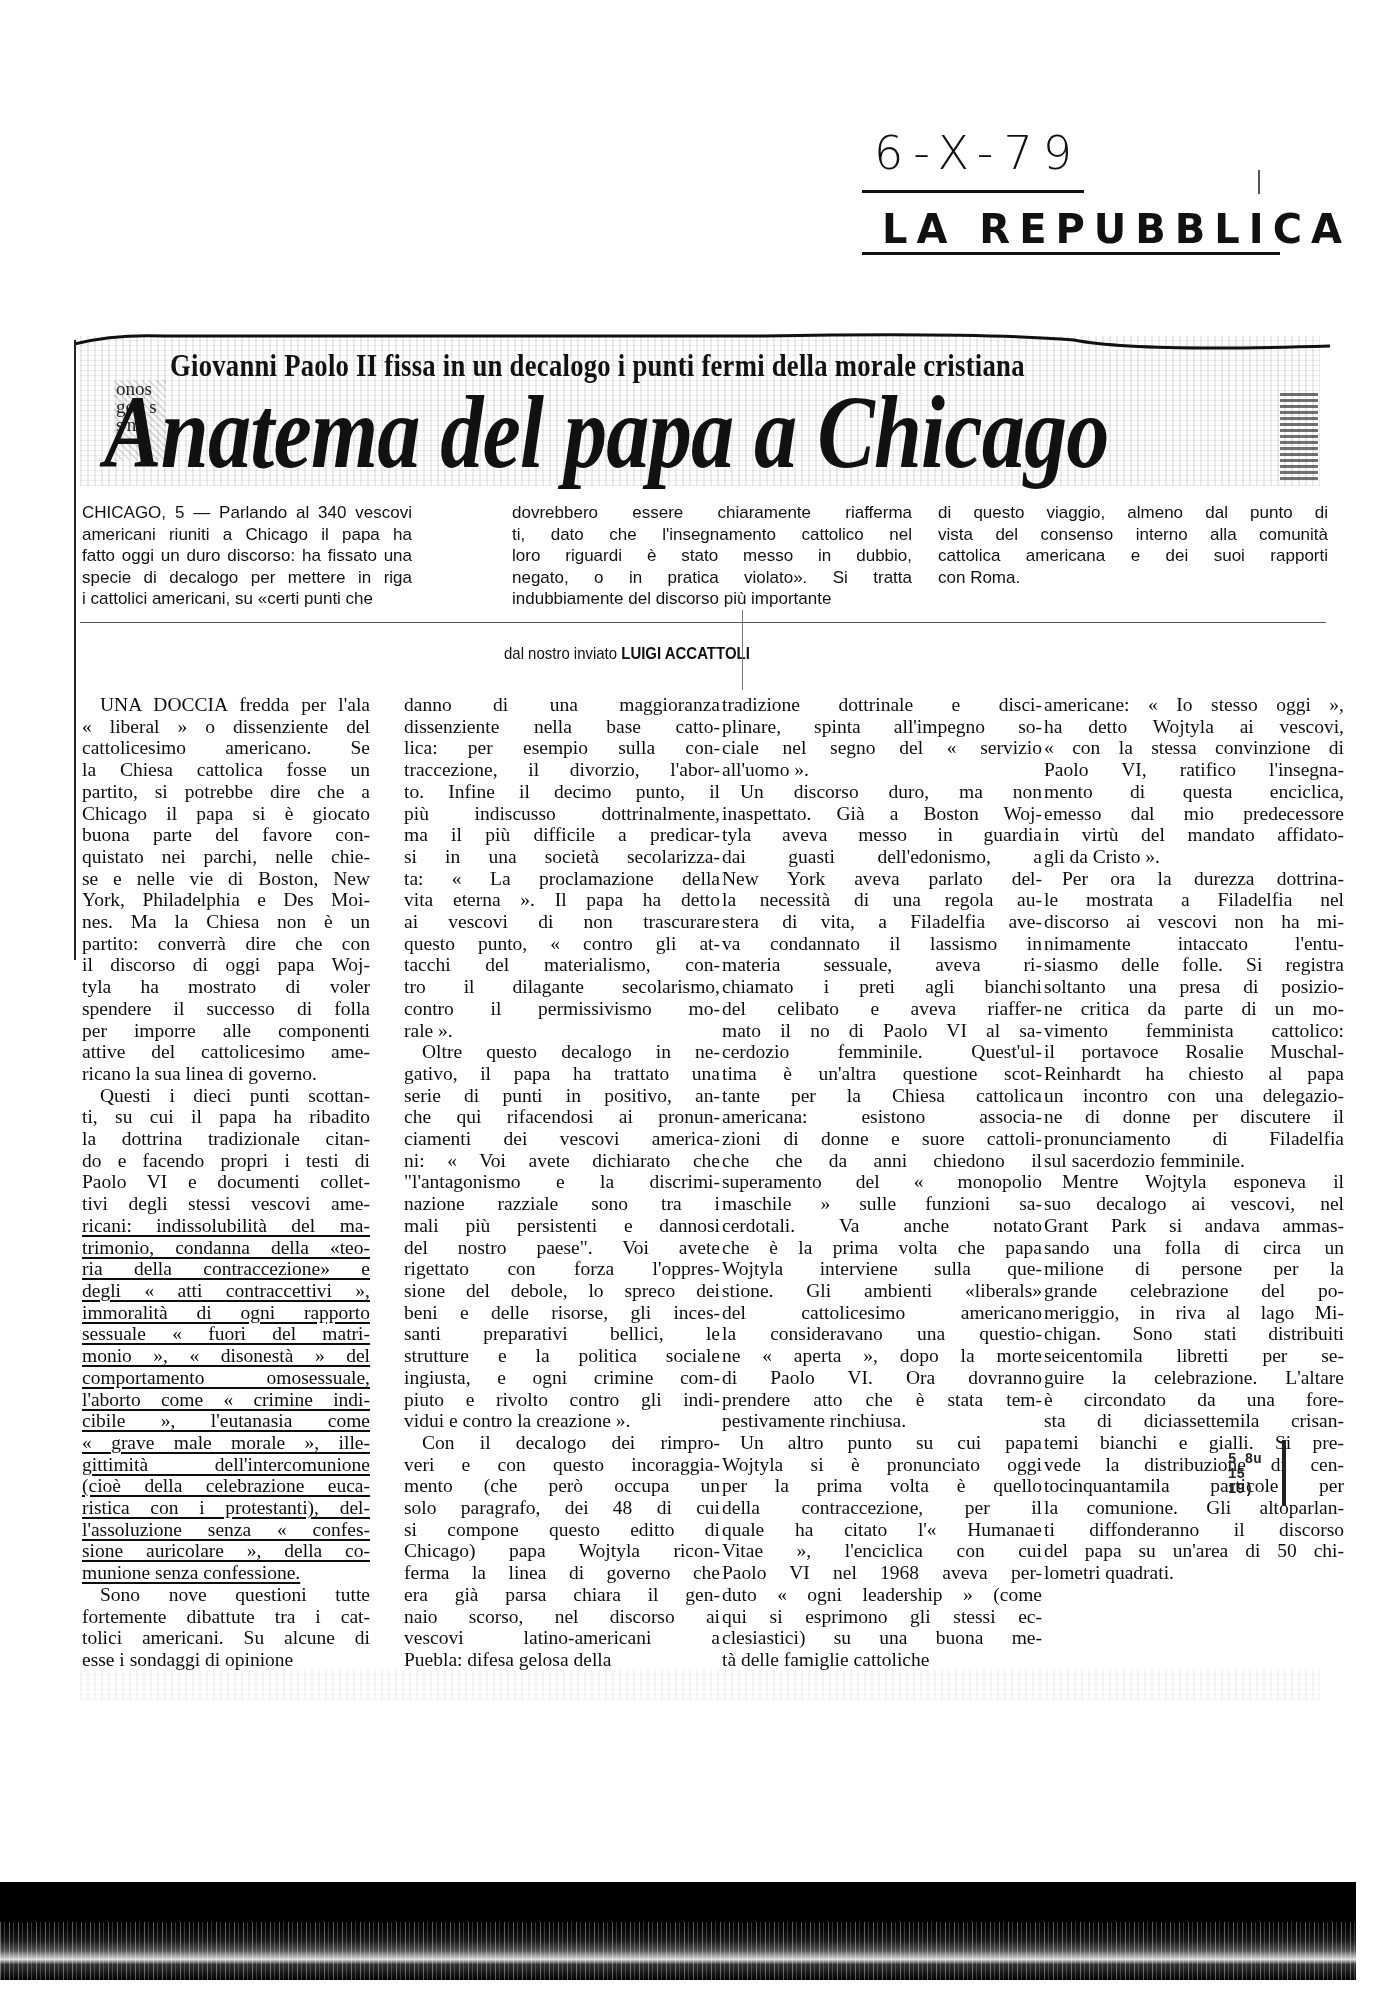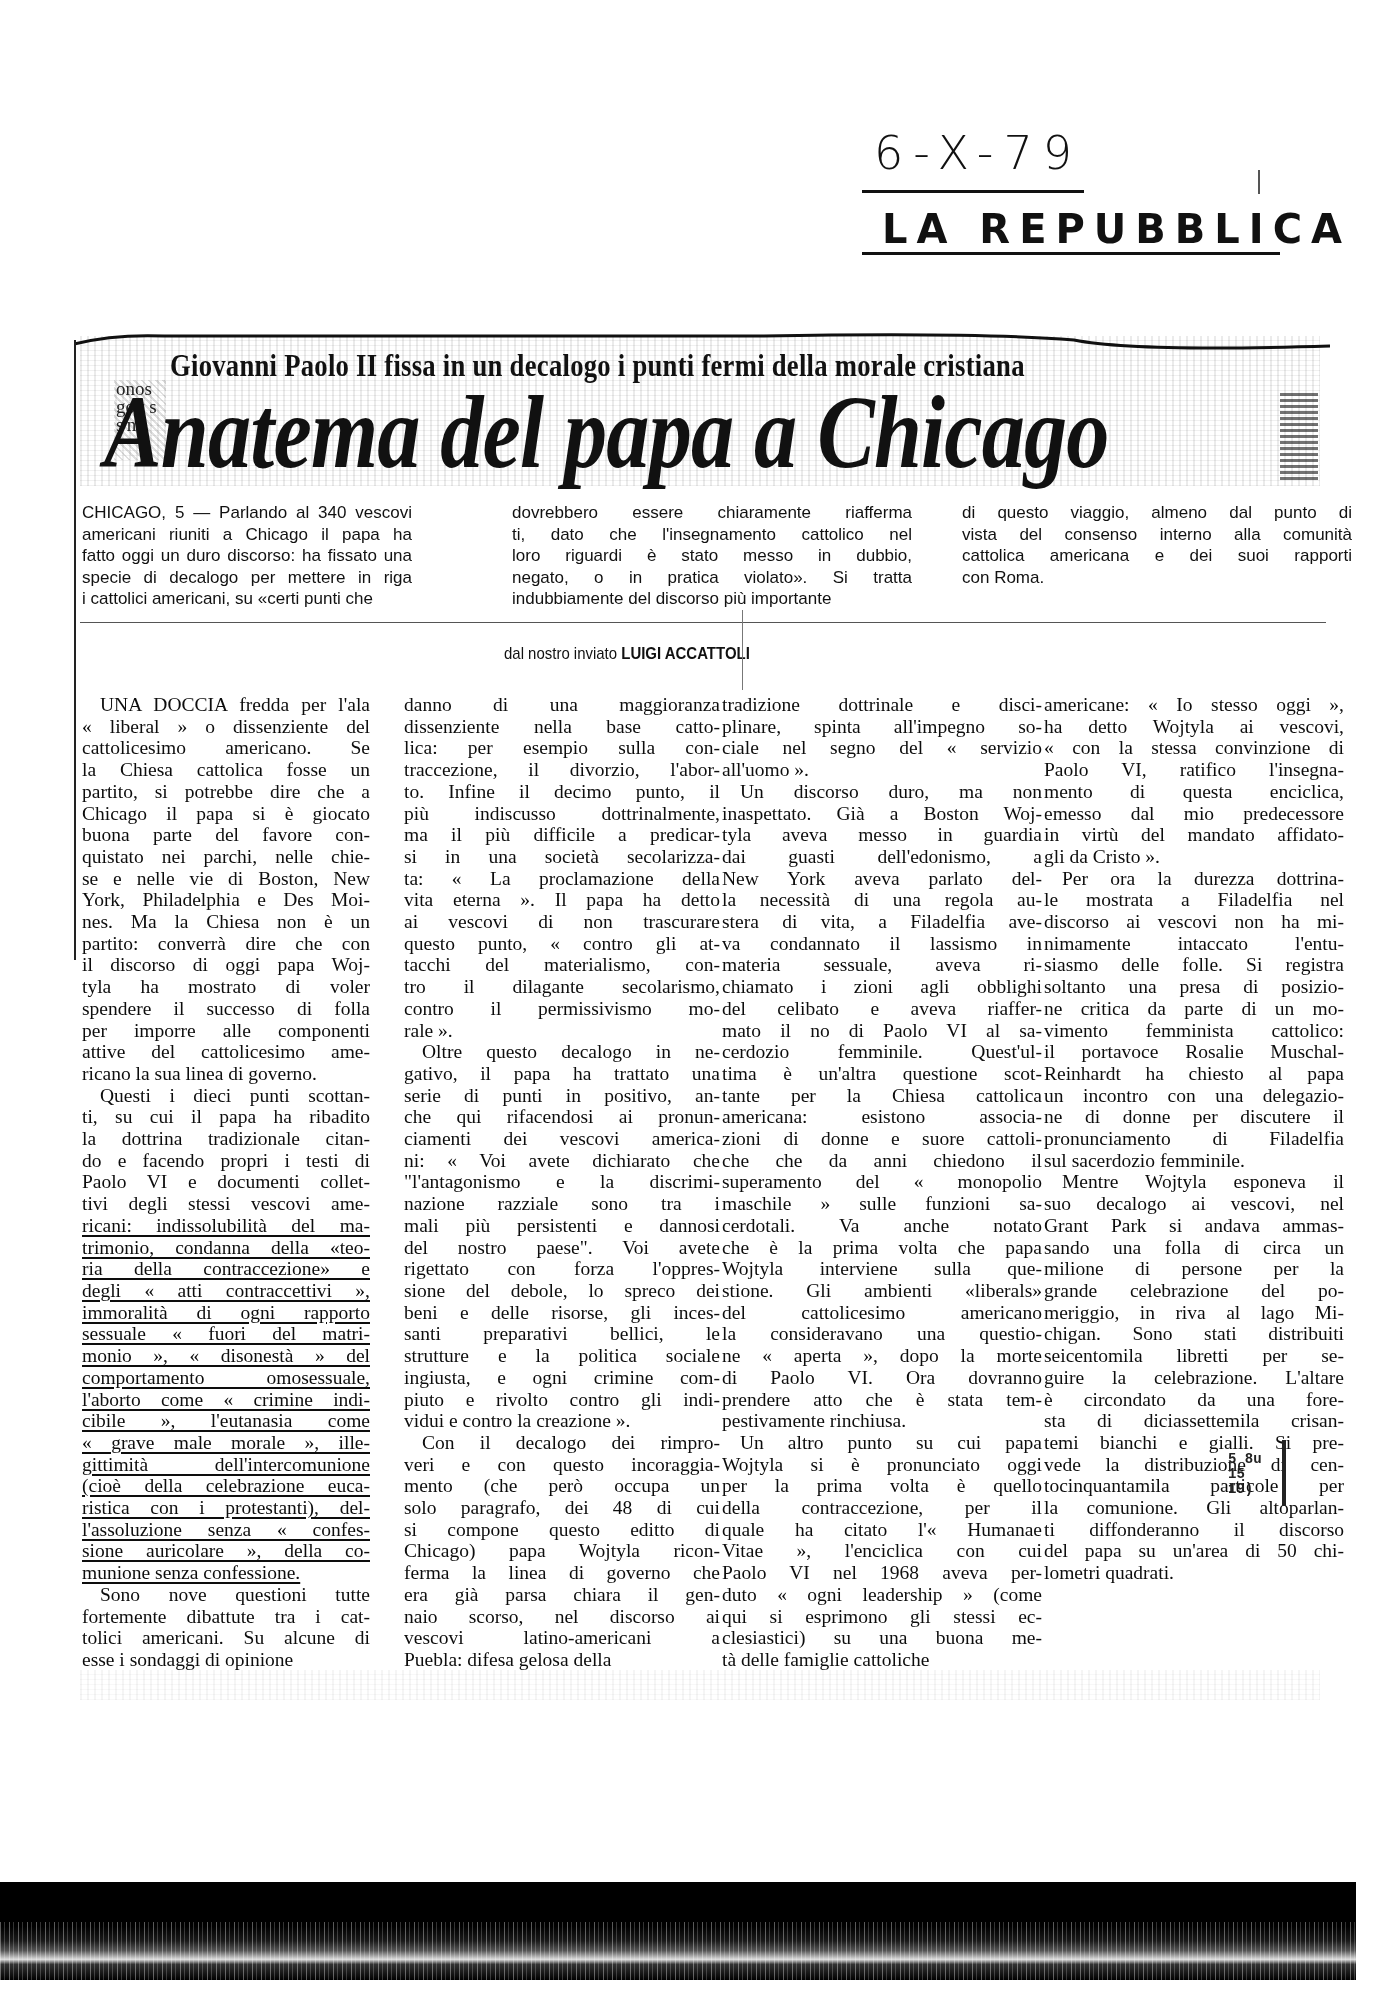--- a/index.html
+++ b/index.html
@@ -27,21 +27,21 @@
   .headline { position: absolute; left: 30px; top: 42px; font-family: "Liberation Serif", serif; font-style: italic; font-weight: bold;
               font-size: 104px; letter-spacing: -1px; white-space: nowrap; transform: scaleX(0.83); transform-origin: left; }
   .right-marker { position: absolute; left: 1206px; top: 60px; width: 38px; height: 90px;
                   background: repeating-linear-gradient(0deg, rgba(0,0,0,0.55) 0 3px, transparent 3px 6px); }
 
   .intro { position: absolute; top: 172px; font-family: "Liberation Sans", sans-serif; font-size: 17px; line-height: 21.5px; color: #111; }
   .intro p { text-align: justify; text-align-last: justify; white-space: nowrap; }
   .intro p:last-child { text-align-last: left; }
   .intro-1 { left: 8px; width: 330px; }
   .intro-2 { left: 438px; width: 400px; }
-  .intro-3 { left: 864px; width: 390px; margin-left: 24px; }
+  .intro-3 { left: 864px; width: 390px; }
 
   .rule { position: absolute; left: 6px; width: 1246px; height: 1px; background: #555; }
   .byline { position: absolute; left: 430px; top: 314px; font-family: "Liberation Sans", sans-serif; font-size: 17px; white-space: nowrap; transform: scaleX(0.88); transform-origin: left; }
   .byline b { font-weight: bold; }
   .center-dash { position: absolute; left: 668px; width: 1px; background: #777; }
 
   .body-col { position: absolute; top: 364px; font-family: "Liberation Serif", serif; font-size: 19.5px; line-height: 21.7px; color: #0d0d0d; }
   .body-col p { white-space: nowrap; text-align: justify; text-align-last: justify; }
   .body-col p.last { text-align-last: left; }
   .body-col p.indent { padding-left: 18px; }
@@ -216,21 +216,21 @@
       <p class="last">all'uomo ».</p>
       <p class="indent">Un discorso duro, ma non</p>
       <p>inaspettato. Già a Boston Woj-</p>
       <p>tyla aveva messo in guardia</p>
       <p>dai guasti dell'edonismo, a</p>
       <p>New York aveva parlato del-</p>
       <p>la necessità di una regola au-</p>
       <p>stera di vita, a Filadelfia ave-</p>
       <p>va condannato il lassismo in</p>
       <p>materia sessuale, aveva ri-</p>
-      <p>chiamato i zioni agli obblighi</p>
+      <p>chiamato i preti agli bianchi</p>
       <p>del celibato e aveva riaffer-</p>
       <p>mato il no di Paolo VI al sa-</p>
       <p>cerdozio femminile. Quest'ul-</p>
       <p>tima è un'altra questione scot-</p>
       <p>tante per la Chiesa cattolica</p>
       <p>americana: esistono associa-</p>
       <p>zioni di donne e suore cattoli-</p>
       <p>che che da anni chiedono il</p>
       <p>superamento del « monopolio</p>
       <p>maschile » sulle funzioni sa-</p>

